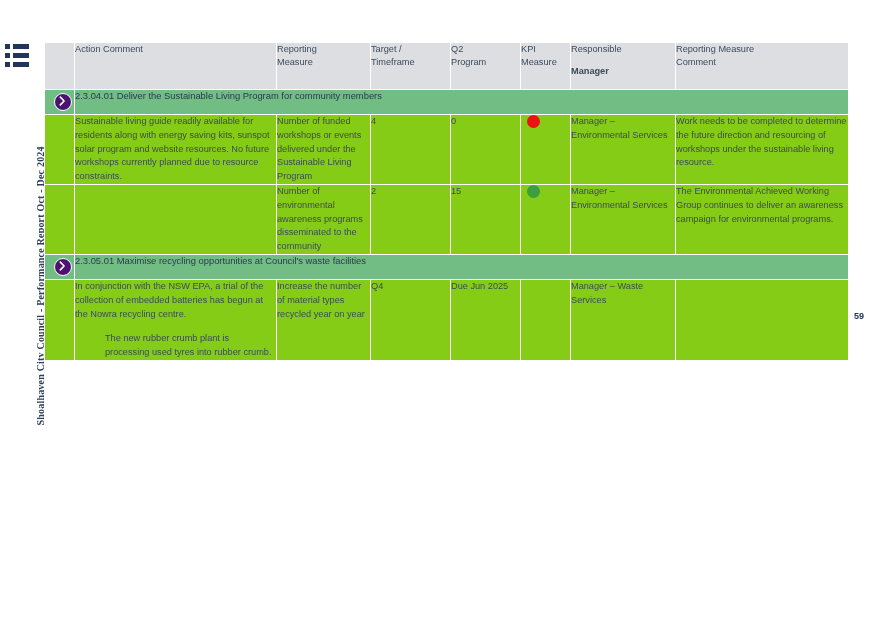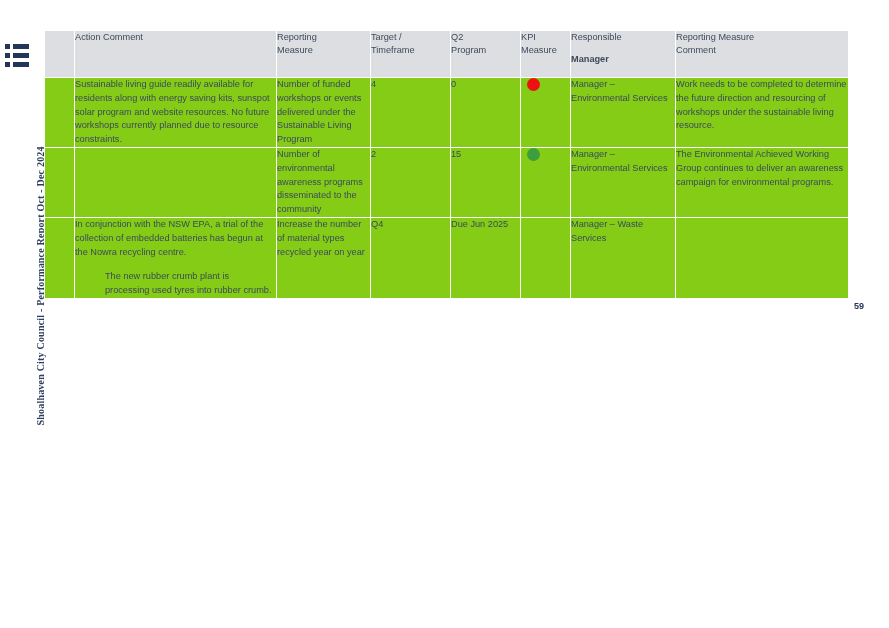--- a/index.html
+++ b/index.html
@@ -62,32 +62,32 @@
     font-weight: bold;
     letter-spacing: 0.2px;
     color: #2d3e5e;
     white-space: nowrap;
   }
 
   
   #page-number {
     position: absolute;
     right: 25px;
-    top: 301px;
+    top: 311px;
     font-family: "Liberation Sans", sans-serif;
     font-size: 9px;
     font-weight: bold;
     color: #24355a;
   }
 
   
   #report-table {
     position: absolute;
     left: 44px;
-    top: 30px;
+    top: 42px;
     width: 804px;
     border-collapse: collapse;
     table-layout: fixed;
     font-size: 9.2px;
   }
   #report-table col.c-marker   { width: 30px; }
   #report-table col.c-action   { width: 202px; }
   #report-table col.c-measure  { width: 94px; }
   #report-table col.c-target   { width: 80px; }
   #report-table col.c-q2       { width: 70px; }
@@ -223,20 +223,30 @@
         <span>Responsible</span>
         <span class="hdr-gap">Manager</span>
       </th>
       <th>
         <span>Reporting Measure</span>
         <span class="hdr-line2">Comment</span>
       </th>
     </tr>
   </thead>
   <tbody id="table-body">
+      <tr class="section-row">
+        <td class="sec-marker">
+          <span class="chevron-badge">
+            <svg width="14" height="14" viewBox="0 0 14 14" aria-hidden="true">
+              <path d="M5.3 3.1 L9.1 7 L5.3 10.9" fill="none" stroke="#ffffff" stroke-width="1.6" stroke-linecap="round" stroke-linejoin="round"></path>
+            </svg>
+          </span>
+        </td>
+        <td class="sec-title" colspan="7">2.3.04.01 Deliver the Sustainable Living Program for community members</td>
+      </tr>
       <tr class="data-row">
         <td class="marker-cell"></td>
         <td>
           <p>Sustainable living guide readily available for residents along with energy saving kits, sunspot solar program and website resources. No future workshops currently planned due to resource constraints.</p>
         </td>
         <td>Number of funded workshops or events delivered under the Sustainable Living Program</td>
         <td>4</td>
         <td>0</td>
         <td class="kpi-cell"><span class="status-dot" style="background: rgb(238, 17, 17);"></span></td>
         <td>Manager – Environmental Services</td>
@@ -245,20 +255,30 @@
       <tr class="data-row">
         <td class="marker-cell"></td>
         <td></td>
         <td>Number of environmental awareness programs disseminated to the community</td>
         <td>2</td>
         <td>15</td>
         <td class="kpi-cell"><span class="status-dot" style="background: rgb(61, 158, 61);"></span></td>
         <td>Manager – Environmental Services</td>
         <td>The Environmental Achieved Working Group continues to deliver an awareness campaign for environmental programs.</td>
       </tr>
+      <tr class="section-row">
+        <td class="sec-marker">
+          <span class="chevron-badge">
+            <svg width="14" height="14" viewBox="0 0 14 14" aria-hidden="true">
+              <path d="M5.3 3.1 L9.1 7 L5.3 10.9" fill="none" stroke="#ffffff" stroke-width="1.6" stroke-linecap="round" stroke-linejoin="round"></path>
+            </svg>
+          </span>
+        </td>
+        <td class="sec-title" colspan="7">2.3.05.01 Maximise recycling opportunities at Council's waste facilities</td>
+      </tr>
       <tr class="data-row">
         <td class="marker-cell"></td>
         <td>
           <p>In conjunction with the NSW EPA, a trial of the collection of embedded batteries has begun at the Nowra recycling centre.</p>
           <p>The new rubber crumb plant is processing used tyres into rubber crumb.</p>
         </td>
         <td>Increase the number of material types recycled year on year</td>
         <td>Q4</td>
         <td>Due Jun 2025</td>
         <td class="kpi-cell"></td>

